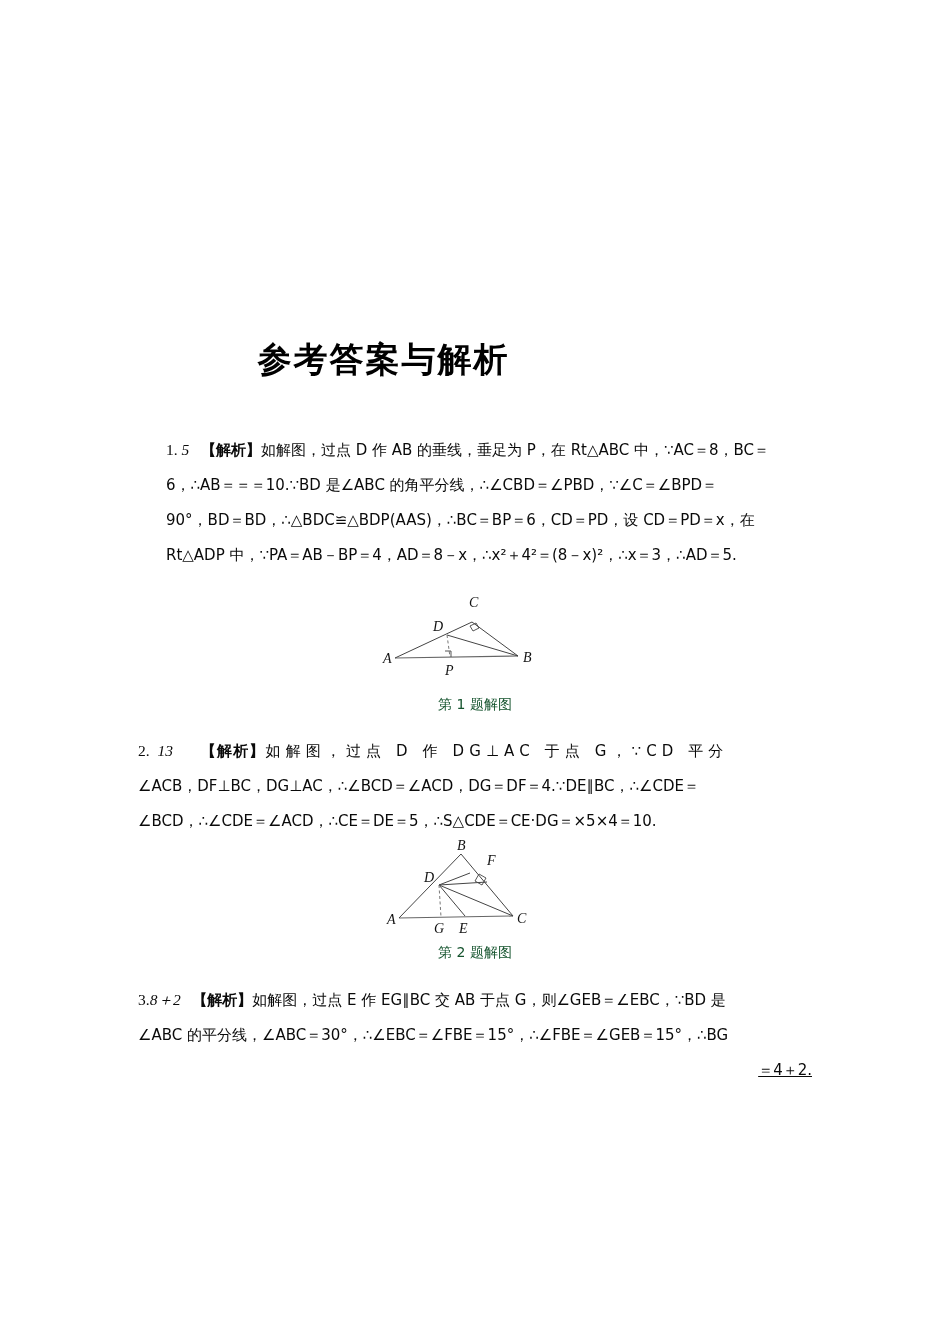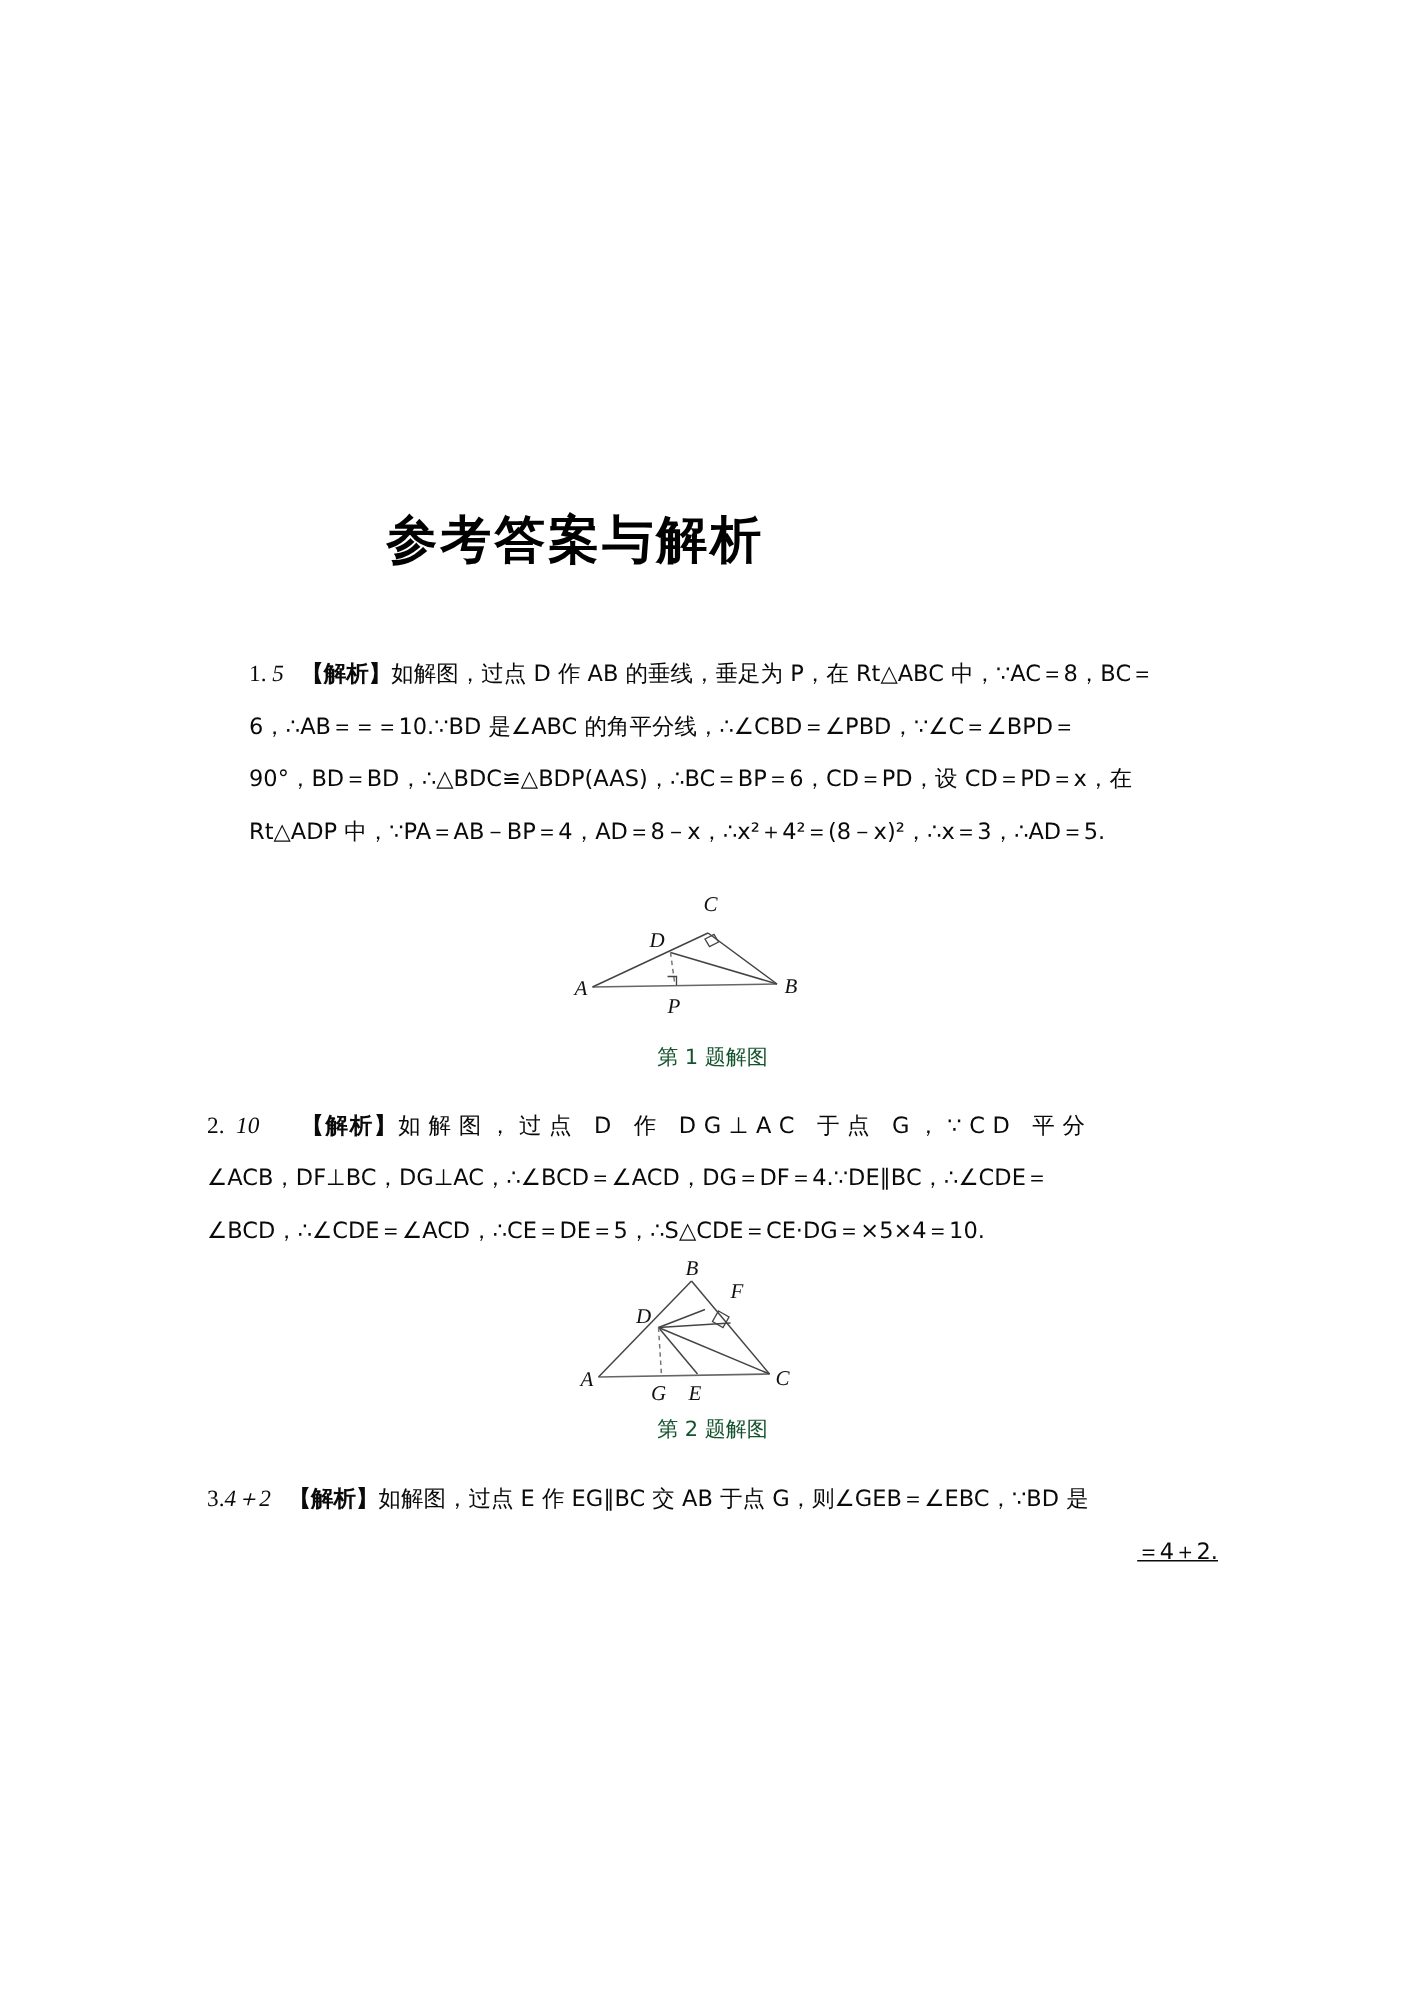--- a/index.html
+++ b/index.html
@@ -115,21 +115,21 @@
       <text x="148" y="77">B</text>
       <text x="94" y="22">C</text>
       <text x="58" y="46">D</text>
       <text x="70" y="90">P</text>
     </svg>
     <div class="figcap" style="margin-top:16px;">第 1 题解图</div>
   </div>
 
   <div class="content" style="top:733px;">
     <div class="para" style="text-align:justify;">
-      <span>2.</span><span>&nbsp;&nbsp;</span><span class="it">10</span>
+      <span>2.</span><span>&nbsp;&nbsp;</span><span class="it">13</span>
       <span style="display:inline-block;width:24px;"></span><span class="bracket linespace-2">【解析】</span><span class="han linespace-2" style="letter-spacing:0.34em;">如解图，过点 D 作 DG⊥AC 于点 G，∵CD 平分</span>
     </div>
     <div class="para han">∠ACB，DF⊥BC，DG⊥AC，∴∠BCD＝∠ACD，DG＝DF＝4.∵DE∥BC，∴∠CDE＝</div>
     <div class="para han">∠BCD，∴∠CDE＝∠ACD，∴CE＝DE＝5，∴S△CDE＝CE·DG＝×5×4＝10.</div>
   </div>
 
   <div class="figwrap" style="top:838px;">
     <svg width="200" height="96" viewBox="0 0 200 96">
 
       <line x1="24" y1="80" x2="138" y2="78" stroke="#666" stroke-width="1.1"></line>
@@ -155,19 +155,20 @@
       <text x="49" y="44">D</text>
       <text x="112" y="27">F</text>
       <text x="59" y="95">G</text>
       <text x="84" y="95">E</text>
     </svg>
     <div class="figcap" style="margin-top:10px;">第 2 题解图</div>
   </div>
 
   <div class="content" style="top:982px;">
     <div class="para">
-      <span>3.</span><span class="it">4＋2</span>
+      <span>3.</span><span class="it">8＋2</span>
       <span>&nbsp;&nbsp;</span><span class="bracket">【解析】</span><span class="han">如解图，过点 E 作 EG∥BC 交 AB 于点 G，则∠GEB＝∠EBC，∵BD 是</span>
     </div>
+    <div class="para han">∠ABC 的平分线，∠ABC＝30°，∴∠EBC＝∠FBE＝15°，∴∠FBE＝∠GEB＝15°，∴BG</div>
     <div class="para han" style="text-align:right;text-decoration:underline;">＝4＋2.</div>
   </div>
 
 </div>
 
 </body></html>

